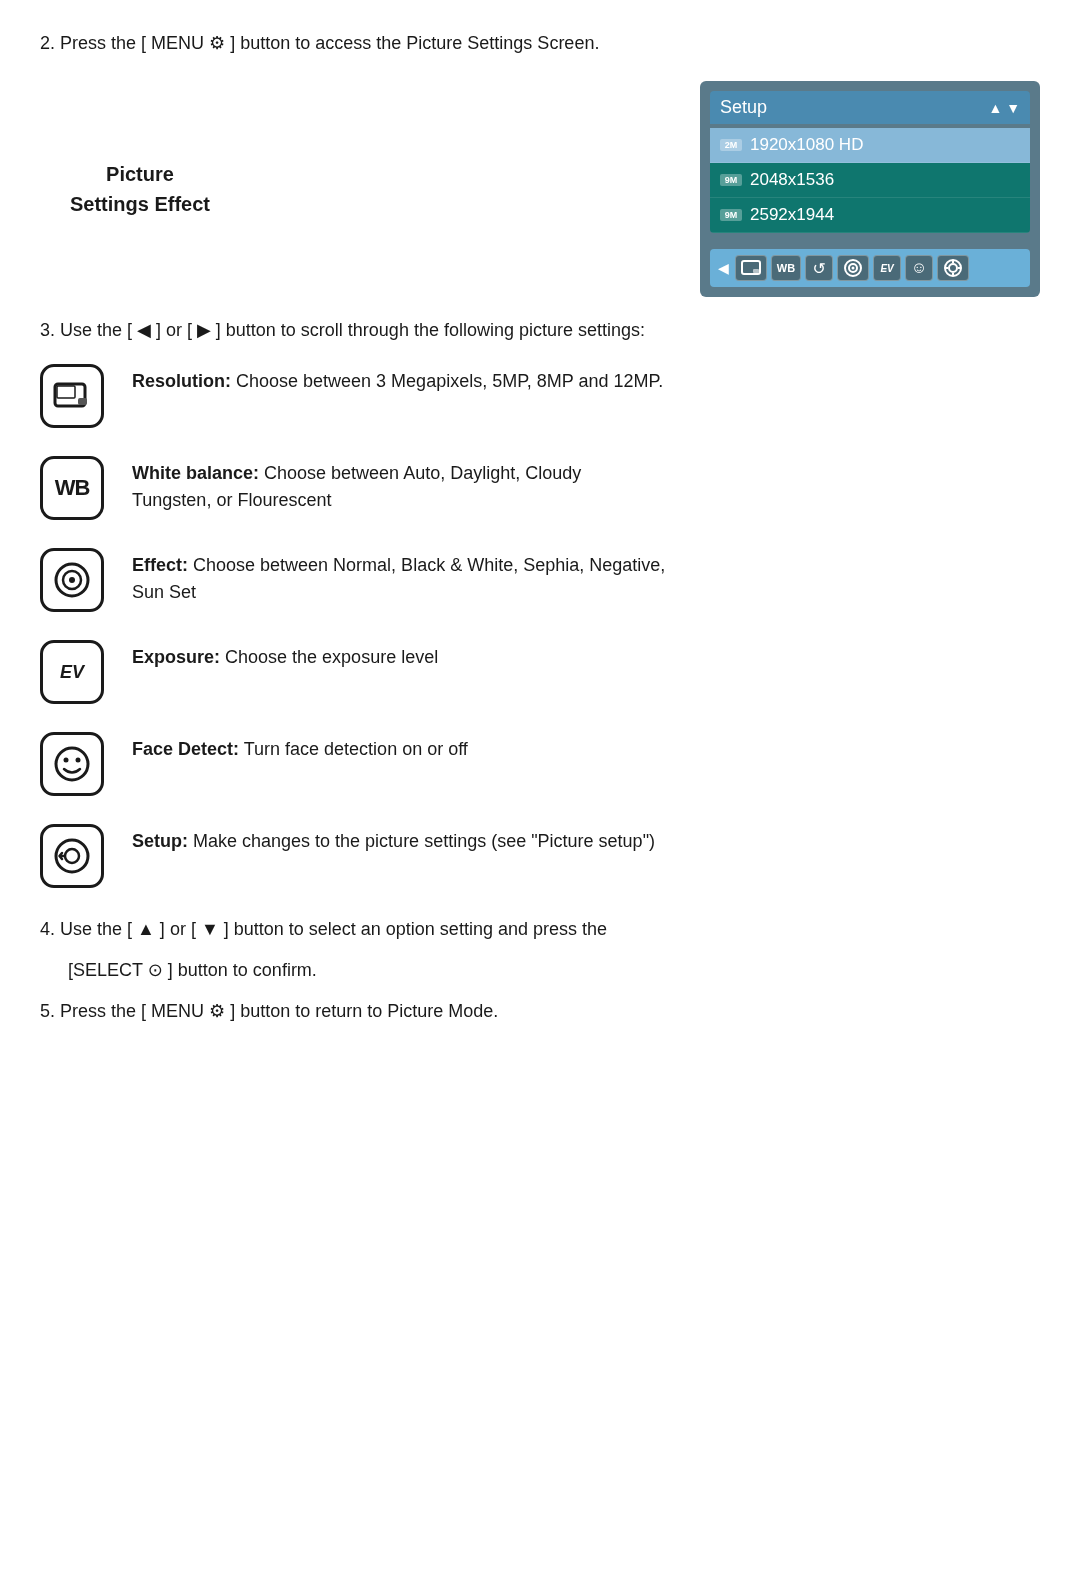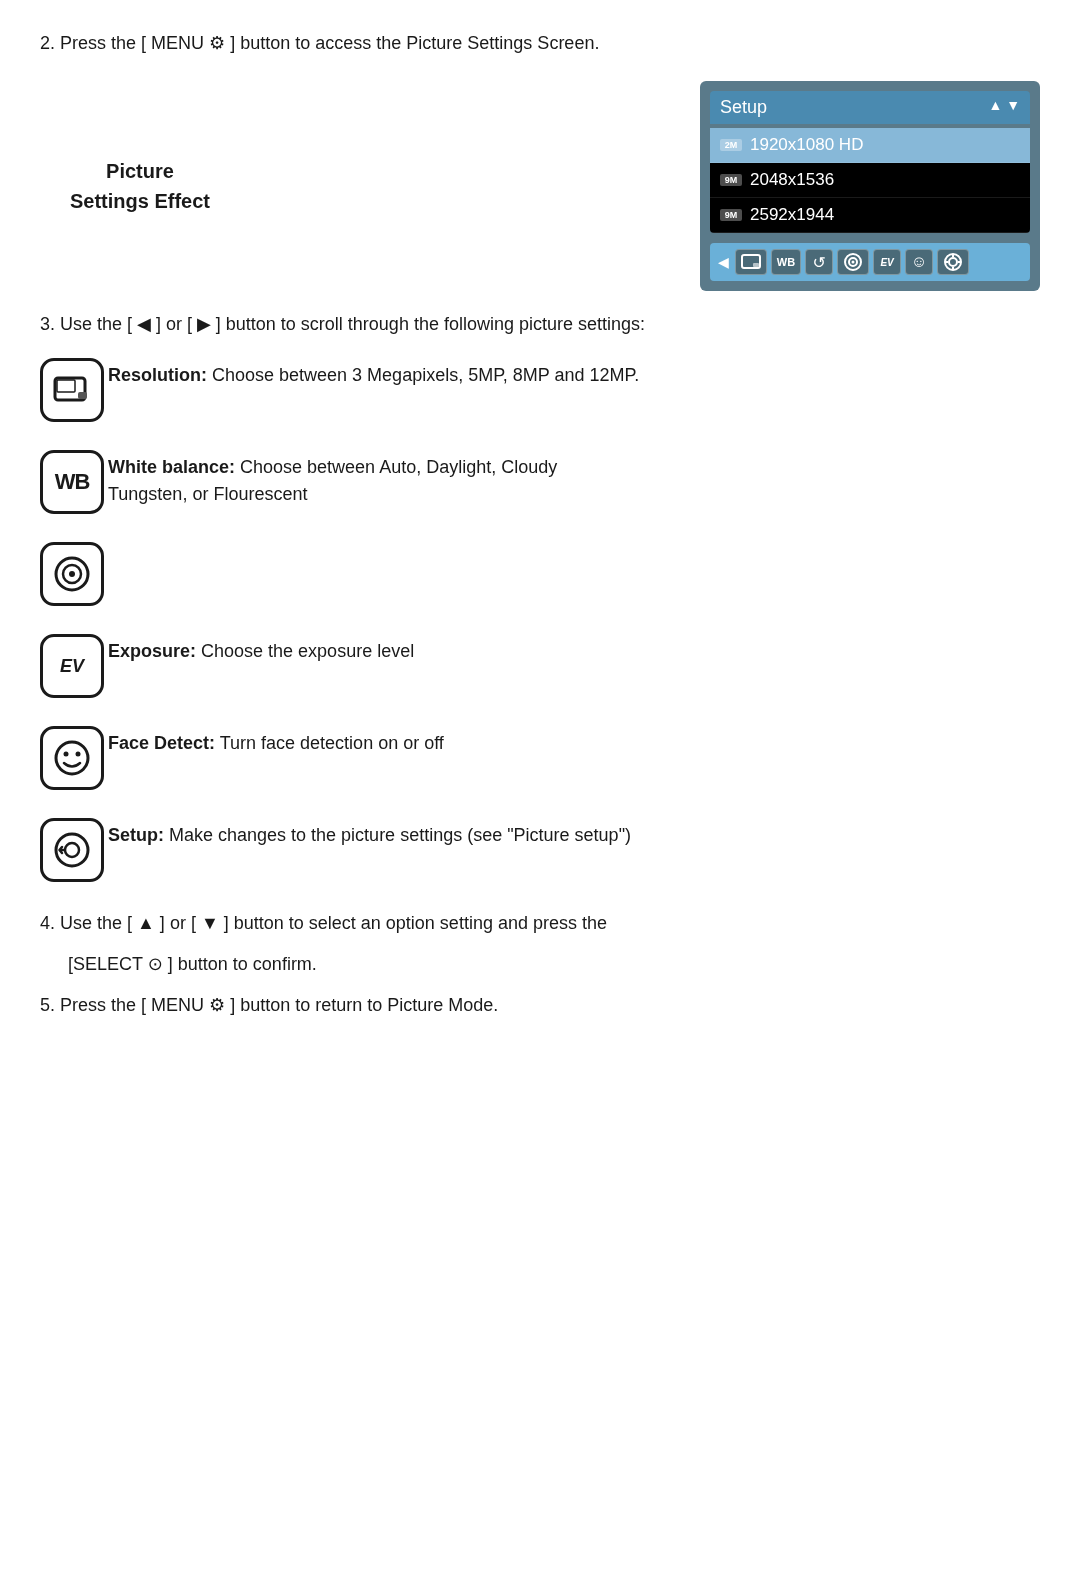--- a/index.html
+++ b/index.html
@@ -46,32 +46,33 @@
     }
 
     .camera-ui-header {
       background: #4a8ab0;
       color: white;
       font-size: 18px;
       padding: 6px 10px;
       border-radius: 4px 4px 0 0;
       display: flex;
       justify-content: space-between;
+      align-items: center;
       margin-bottom: 4px;
     }
 
     .camera-ui-header .arrows {
       font-size: 14px;
     }
 
     .camera-menu-list {
-      background: #000000;
+      background: #0f766e;
       border-radius: 0 0 4px 4px;
       overflow: hidden;
-      margin-bottom: 10px;
+      margin-bottom: 16px;
     }
 
     .camera-menu-item {
       display: flex;
       align-items: center;
       padding: 7px 10px;
       color: white;
       font-size: 17px;
       border-bottom: 1px solid rgba(255,255,255,0.1);
     }
@@ -124,21 +125,21 @@
 
     
     .settings-list {
       margin: 20px 0;
     }
 
     .setting-item {
       display: flex;
       align-items: flex-start;
       margin-bottom: 28px;
-      gap: 4px;
+      gap: 28px;
     }
 
     .setting-icon {
       width: 64px;
       height: 64px;
       min-width: 64px;
       border: 3px solid #1a1a1a;
       border-radius: 12px;
       display: flex;
       align-items: center;
@@ -268,20 +269,23 @@
 
 
   <div class="setting-item">
     <div class="setting-icon rounded">
       <svg width="44" height="44" viewBox="0 0 44 44">
         <circle cx="22" cy="22" r="16" fill="none" stroke="#1a1a1a" stroke-width="3"></circle>
         <circle cx="22" cy="22" r="9" fill="none" stroke="#1a1a1a" stroke-width="2.5"></circle>
         <circle cx="22" cy="22" r="3" fill="#1a1a1a"></circle>
       </svg>
     </div>
+    <div class="setting-text">
+      <span class="label-bold">Effect:</span> Choose between Normal, Black &amp; White, Sephia, Negative,<br>Sun Set
+    </div>
   </div>
 
   <div class="setting-item">
     <div class="setting-icon rounded" style="font-size:18px;font-weight:bold;font-style:italic;">EV</div>
     <div class="setting-text">
       <span class="label-bold">Exposure:</span> Choose the exposure level
     </div>
   </div>
 
   <div class="setting-item">

